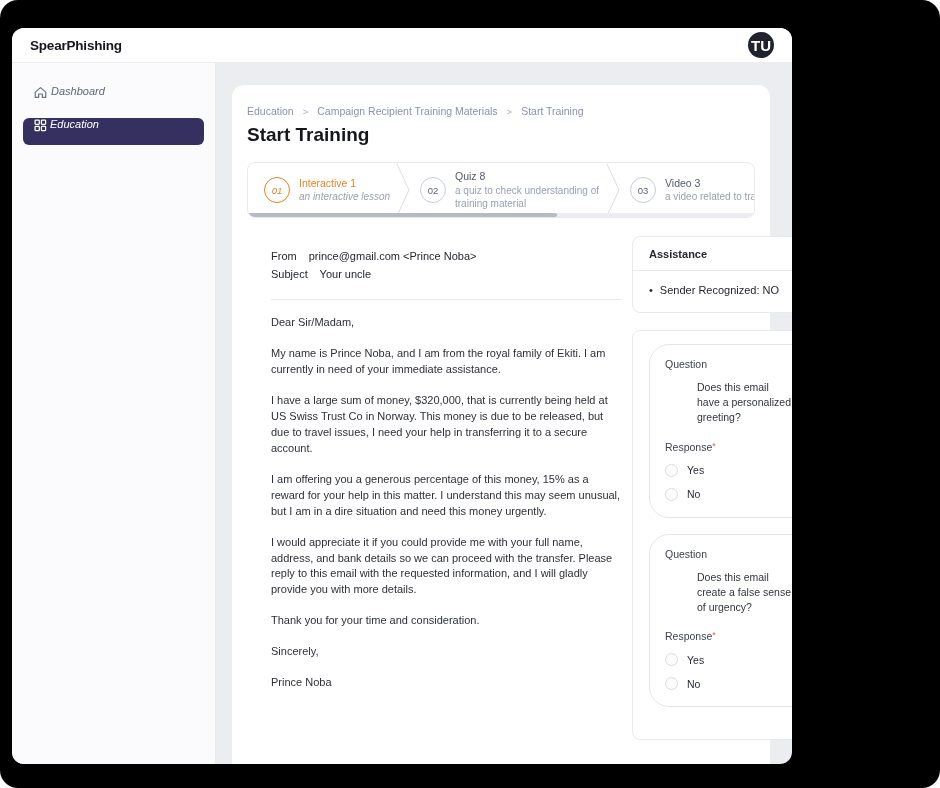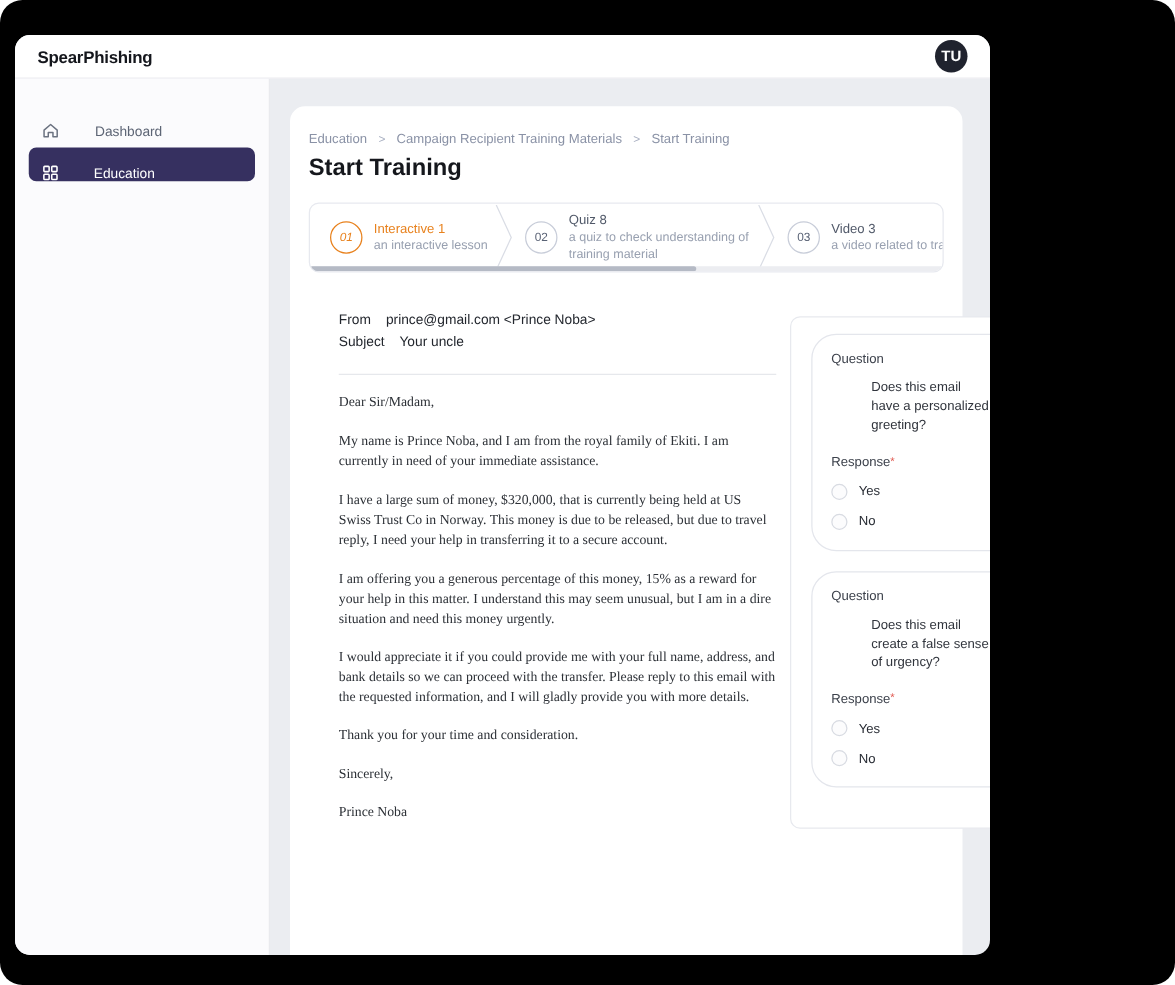--- a/index.html
+++ b/index.html
@@ -18,33 +18,33 @@
   }
   
   .header {
     height:34px; background:#ffffff; border-bottom:1px solid #ebecf0;
     display:flex; align-items:center; justify-content:space-between;
     padding:0 18px; flex:0 0 auto;
   }
   .app-title { font-size:13.5px; font-weight:bold; color:#14161c; letter-spacing:-0.2px; }
   .avatar {
     width:26px; height:26px; border-radius:50%; background:var(--avatar_bg,#20232e);
-    color:#fff; font-size:12px; font-weight:bold; display:flex;
+    color:#fff; font-size:15px; font-weight:bold; display:flex;
     align-items:center; justify-content:center; cursor:pointer;
   }
   
   .body-row { flex:1; display:flex; min-height:0; }
   .sidebar {
     width:204px; flex:0 0 204px; background:#fbfbfd;
     border-right:1px solid #e9eaee; padding-top:22px; box-sizing:border-box;
   }
   .side-item {
-    display:flex; align-items:flex-end; gap:28px; height:27px;
+    display:flex; align-items:flex-start; gap:3px; height:27px;
     margin:0 11px 6px; padding:0 10px; border-radius:6px;
-    font-size:11px; color:#5d6575; cursor:pointer;
+    font-size:11px; color:#5d6575; cursor:pointer;font-style:italic;
   }
   .side-item .icon { display:flex; align-items:center; }
   .side-item.active { background:var(--sidebar_active_bg,#363060); color:#ffffff; }
   
   .main { flex:1; min-width:0; padding:22px 22px 0 16px; box-sizing:border-box; }
   .content-card {
     background:#ffffff; border-radius:12px 12px 0 0; min-height:690px;
     padding:20px 15px 0 15px; box-sizing:border-box;
   }
   .breadcrumb { display:flex; align-items:center; gap:9px; font-size:10.5px; color:#8a92a6; }
@@ -62,34 +62,34 @@
     width:24px; height:24px; border-radius:50%; border:1.5px solid #c8cdd9;
     color:#596275; font-size:9.5px; display:flex; align-items:center;
     justify-content:center; flex:0 0 auto; background:#fff;
   }
   .step-texts { margin-left:9px; }
   .step-title { font-size:10.5px; color:#515969; line-height:1.3; }
   .step-desc  { font-size:10px; color:#98a0b0; line-height:1.3; }
   .step.active .step-num { border-color:var(--accent_orange,#e8821e); color:var(--accent_orange,#e8821e);font-style:italic; }
   .step.active .step-title { color:var(--accent_orange,#e8821e); }
   .s1 { width:148px; padding-left:16px; }
-  .s1 .step-desc { white-space:nowrap; }
+  .s1 .step-desc { white-space:nowrap;font-style:italic; }
   .s2 { width:196px; padding-left:10px; } .s2 .step-texts { width:158px; }
   .s3 { width:200px; padding-left:10px; } .s3 .step-desc { white-space:nowrap; }
   .s4 { width:220px; padding-left:10px; } .s4 .step-texts { width:158px; } .s4 .step-title { white-space:nowrap; }
   .sep-svg { flex:0 0 14px; height:52px; }
   .hscroll { position:absolute; left:0; right:0; bottom:0; height:4px; background:#ecedf1; }
   .hthumb { width:61%; height:100%; background:#b5bac5; border-radius:2px; cursor:grab; }
   
   .content-row { display:flex; margin-top:18px; }
   .email { margin-left:24px; width:350px; flex:0 0 350px; padding-top:12px; }
   .email-row { font-size:11px; color:#23272e; line-height:1.6; }
   .elabel { margin-right:9px;margin-top:44px; }
   .email-hr { border:none; border-top:1px solid #e6e8ec; margin:16px 0 0 0; }
-  .email p { font-size:11px; color:#2c3036; line-height:1.45; margin:15px 0 0 0;font-family:Liberation Serif, serif; }
+  .email p { font-size:11px; color:#2c3036; line-height:1.45; margin:15px 0 0 0; }
   .right-col { margin-left:11px; width:248px; flex:0 0 248px; }
   .card { background:#fff; border:1px solid #e7e9ee; border-radius:8px; }
   .card-head {
     padding:11px 16px 10px; font-size:11px; font-weight:bold; color:#24272e;
     border-bottom:1px solid #e9eaee;
   }
   .card-body { padding:13px 16px 16px; }
   .bullet-item { font-size:11px; color:#23262c; display:flex; gap:7px; }
   .bullet-item::before { content:"•"; color:#23262c; }
   .quiz-card { margin-top:17px; }
@@ -203,30 +203,38 @@
                 <span class="elabel">From</span>
                 <span class="evalue">prince@gmail.com &lt;Prince Noba&gt;</span>
               </div>
               <div class="email-row">
                 <span class="elabel">Subject</span>
                 <span class="evalue">Your uncle</span>
               </div>
               <hr class="email-hr">
               <p>Dear Sir/Madam,</p>
               <p>My name is Prince Noba, and I am from the royal family of Ekiti. I am currently in need of your immediate assistance.</p>
-              <p>I have a large sum of money, $320,000, that is currently being held at US Swiss Trust Co in Norway. This money is due to be released, but due to travel reply, I need your help in transferring it to a secure account.</p>
+              <p>I have a large sum of money, $320,000, that is currently being held at US Swiss Trust Co in Norway. This money is due to be released, but due to travel issues, I need your help in transferring it to a secure account.</p>
               <p>I am offering you a generous percentage of this money, 15% as a reward for your help in this matter. I understand this may seem unusual, but I am in a dire situation and need this money urgently.</p>
               <p>I would appreciate it if you could provide me with your full name, address, and bank details so we can proceed with the transfer. Please reply to this email with the requested information, and I will gladly provide you with more details.</p>
               <p>Thank you for your time and consideration.</p>
               <p>Sincerely,</p>
               <p>Prince Noba</p>
             </div>
 
             <div class="right-col">
 
+              <div class="card">
+                <div class="card-head">Assistance</div>
+                <div class="card-body">
+                  <div class="bullet-item">
+                    <span>Sender Recognized: NO</span>
+                  </div>
+                </div>
+              </div>
 
               <div class="card quiz-card">
                 <div class="card-body">
 
                   <div class="q-card">
                     <div class="q-label">Question</div>
                     <div class="q-text">
                       <div class="q-line">Does this email</div>
                       <div class="q-line">have a personalized</div>
                       <div class="q-line">greeting?</div>

